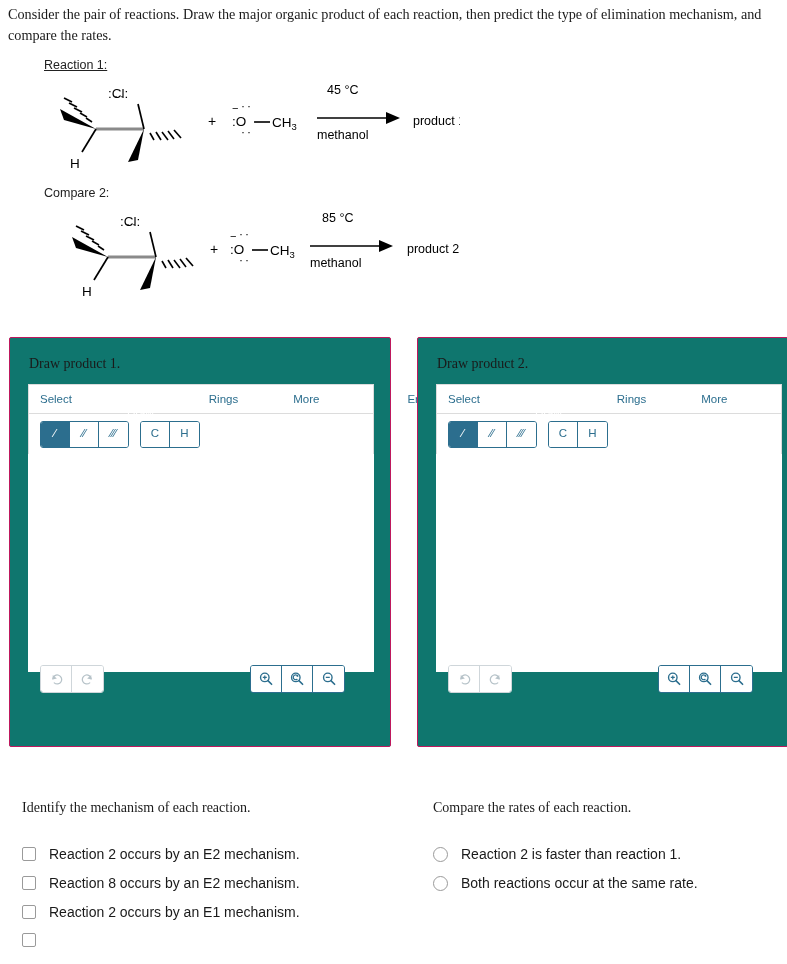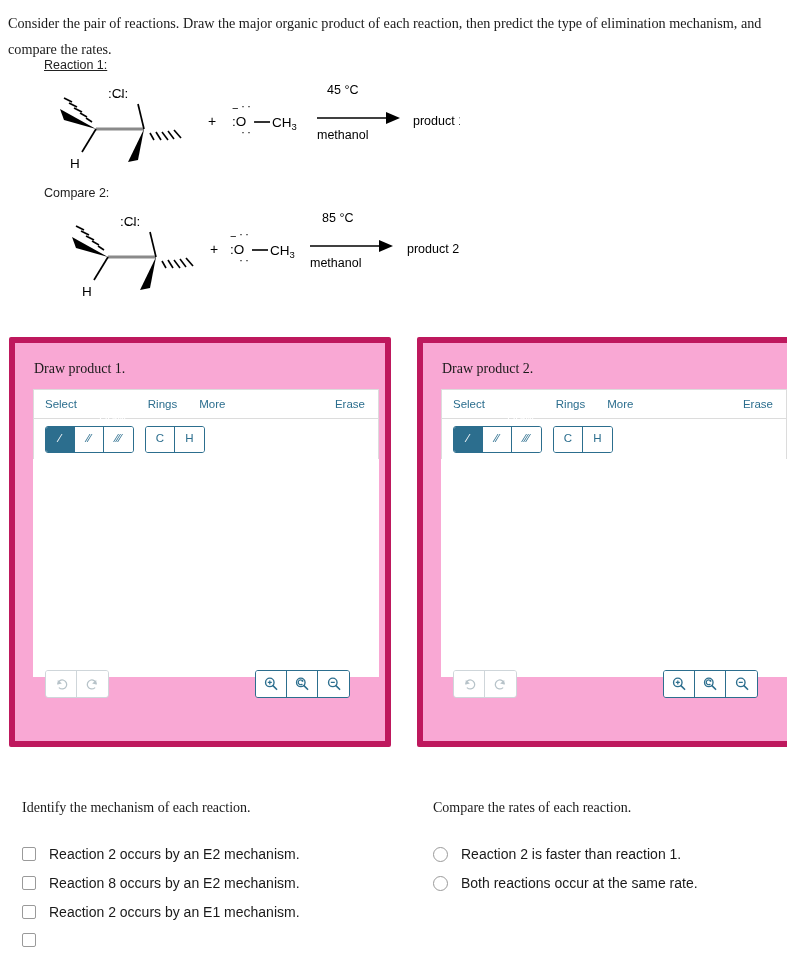--- a/index.html
+++ b/index.html
@@ -13,25 +13,25 @@
     position: relative;
     font-family: "Liberation Serif", serif;
     color: #000000;
     overflow: hidden;
   }
 
   
   .prompt {
     position: absolute;
     left: 8px;
-    top: 10px;
+    top: 4px;
     width: 772px;
     font-family: "Liberation Serif", serif;
     font-size: 14.2px;
-    line-height: 26px;
+    line-height: 21px;
     color: #1a1a1a;
   }
 
   
   .rxn-label {
     position: absolute;
     font-family: "Liberation Sans", sans-serif;
     font-size: 12.5px;
     color: #222;
   }
@@ -44,22 +44,22 @@
 
   .chem-text {
     font-family: "Liberation Sans", sans-serif;
     fill: #000;
   }
 
   
   .panel {
     position: absolute;
     box-sizing: border-box;
-    border: 6px solid #be185d;
-    background: #f9a8d4;
+    border: 1px solid #be185d;
+    background: #0f766e;
     border-radius: 2px;
   }
   #panel-1 { left: 9px;  top: 337px; width: 382px; height: 410px; }
   #panel-2 { left: 417px; top: 337px; width: 382px; height: 410px; }
 
   .panel-title {
     position: absolute;
     left: 19px;
     top: 18px;
     font-family: "Liberation Serif", serif;
@@ -76,20 +76,21 @@
     border: 1px solid #dcdcdc;
     background: #fff;
   }
 
   .tabbar {
     display: flex;
     align-items: stretch;
     height: 28px;
     border-bottom: 1px solid #dcdcdc;
     background: #fff;
+    gap: 33px;
   }
   .tab {
     display: flex;
     align-items: center;
     padding: 0 11px;
     font-family: "Liberation Sans", sans-serif;
     font-size: 11.5px;
     color: #2c6e8e;
     background: transparent;
     cursor: pointer;

